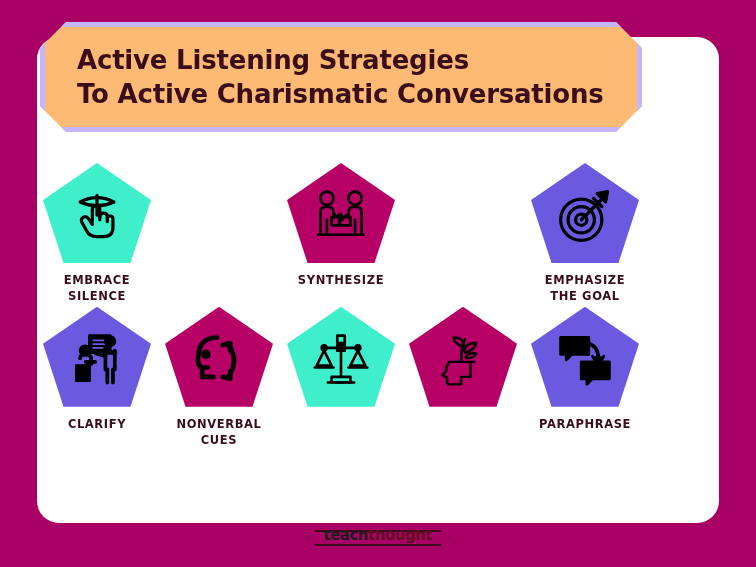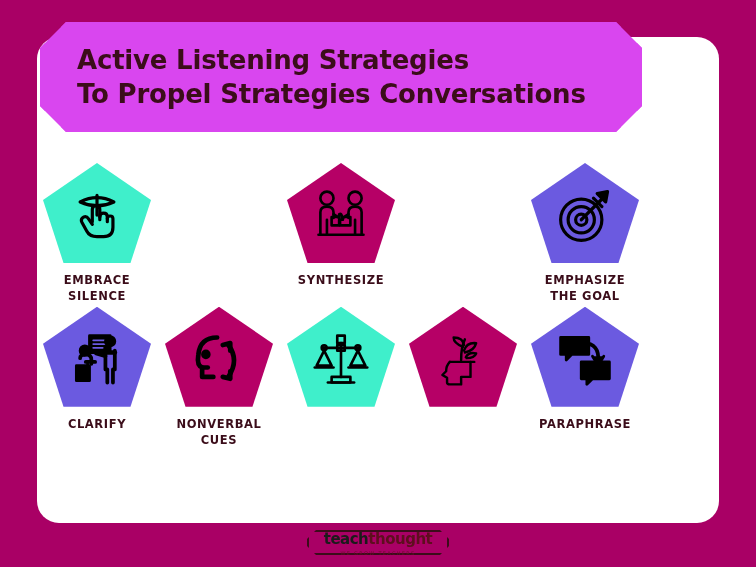--- a/index.html
+++ b/index.html
@@ -27,22 +27,22 @@
     border-radius: 22px;
   }
 
   
   #title-banner {
     position: absolute;
     left: 40px;
     top: 22px;
     width: 602px;
     height: 110px;
-    border: 5px solid #d946ef;
-    background: #d946ef;
+    border: 5px solid #c4b5fd;
+    background: #fdba74;
     -webkit-clip-path: polygon(26px 0, calc(100% - 26px) 0, 100% 26px, 100% calc(100% - 26px), calc(100% - 26px) 100%, 26px 100%, 0 calc(100% - 26px), 0 26px);
     clip-path: polygon(26px 0, calc(100% - 26px) 0, 100% 26px, 100% calc(100% - 26px), calc(100% - 26px) 100%, 26px 100%, 0 calc(100% - 26px), 0 26px);
     display: flex;
     flex-direction: column;
     justify-content: center;
     padding-left: 32px;
   }
 
   .title-line {
     font-family: "DejaVu Sans", sans-serif;
@@ -115,21 +115,21 @@
     white-space: pre-line;
   }
 
   
   #logo {
     position: absolute;
     left: 50%;
     transform: translateX(-50%);
     top: 530px;
     width: 142px;
-    height: 25px;
+    height: 16px;
     border: 2px solid #3B0D1A;
     -webkit-clip-path: polygon(9px 0, calc(100% - 9px) 0, 100% 9px, 100% calc(100% - 9px), calc(100% - 9px) 100%, 9px 100%, 0 calc(100% - 9px), 0 9px);
     clip-path: polygon(9px 0, calc(100% - 9px) 0, 100% 9px, 100% calc(100% - 9px), calc(100% - 9px) 100%, 9px 100%, 0 calc(100% - 9px), 0 9px);
     display: flex;
     flex-direction: column;
     align-items: center;
     justify-content: center;
   }
   .logo-word {
     font-family: "DejaVu Sans", sans-serif;
@@ -148,21 +148,21 @@
     margin-top: 2px;
   }
 </style>
 </head>
 <body>
 
 <div id="card"></div>
 
 <div id="title-banner">
   <div class="title-line">Active Listening Strategies</div>
-  <div class="title-line">To Propel Strategies Conversations</div>
+  <div class="title-line">To Active Charismatic Conversations</div>
 </div>
 
 <div id="grid">
 
   <div class="grid-row">
 
     <div class="cell">
       <div class="pent-wrap">
         <div class="pentagon" style="background:#3FEFCB"></div>
         <div class="pent-icon">

